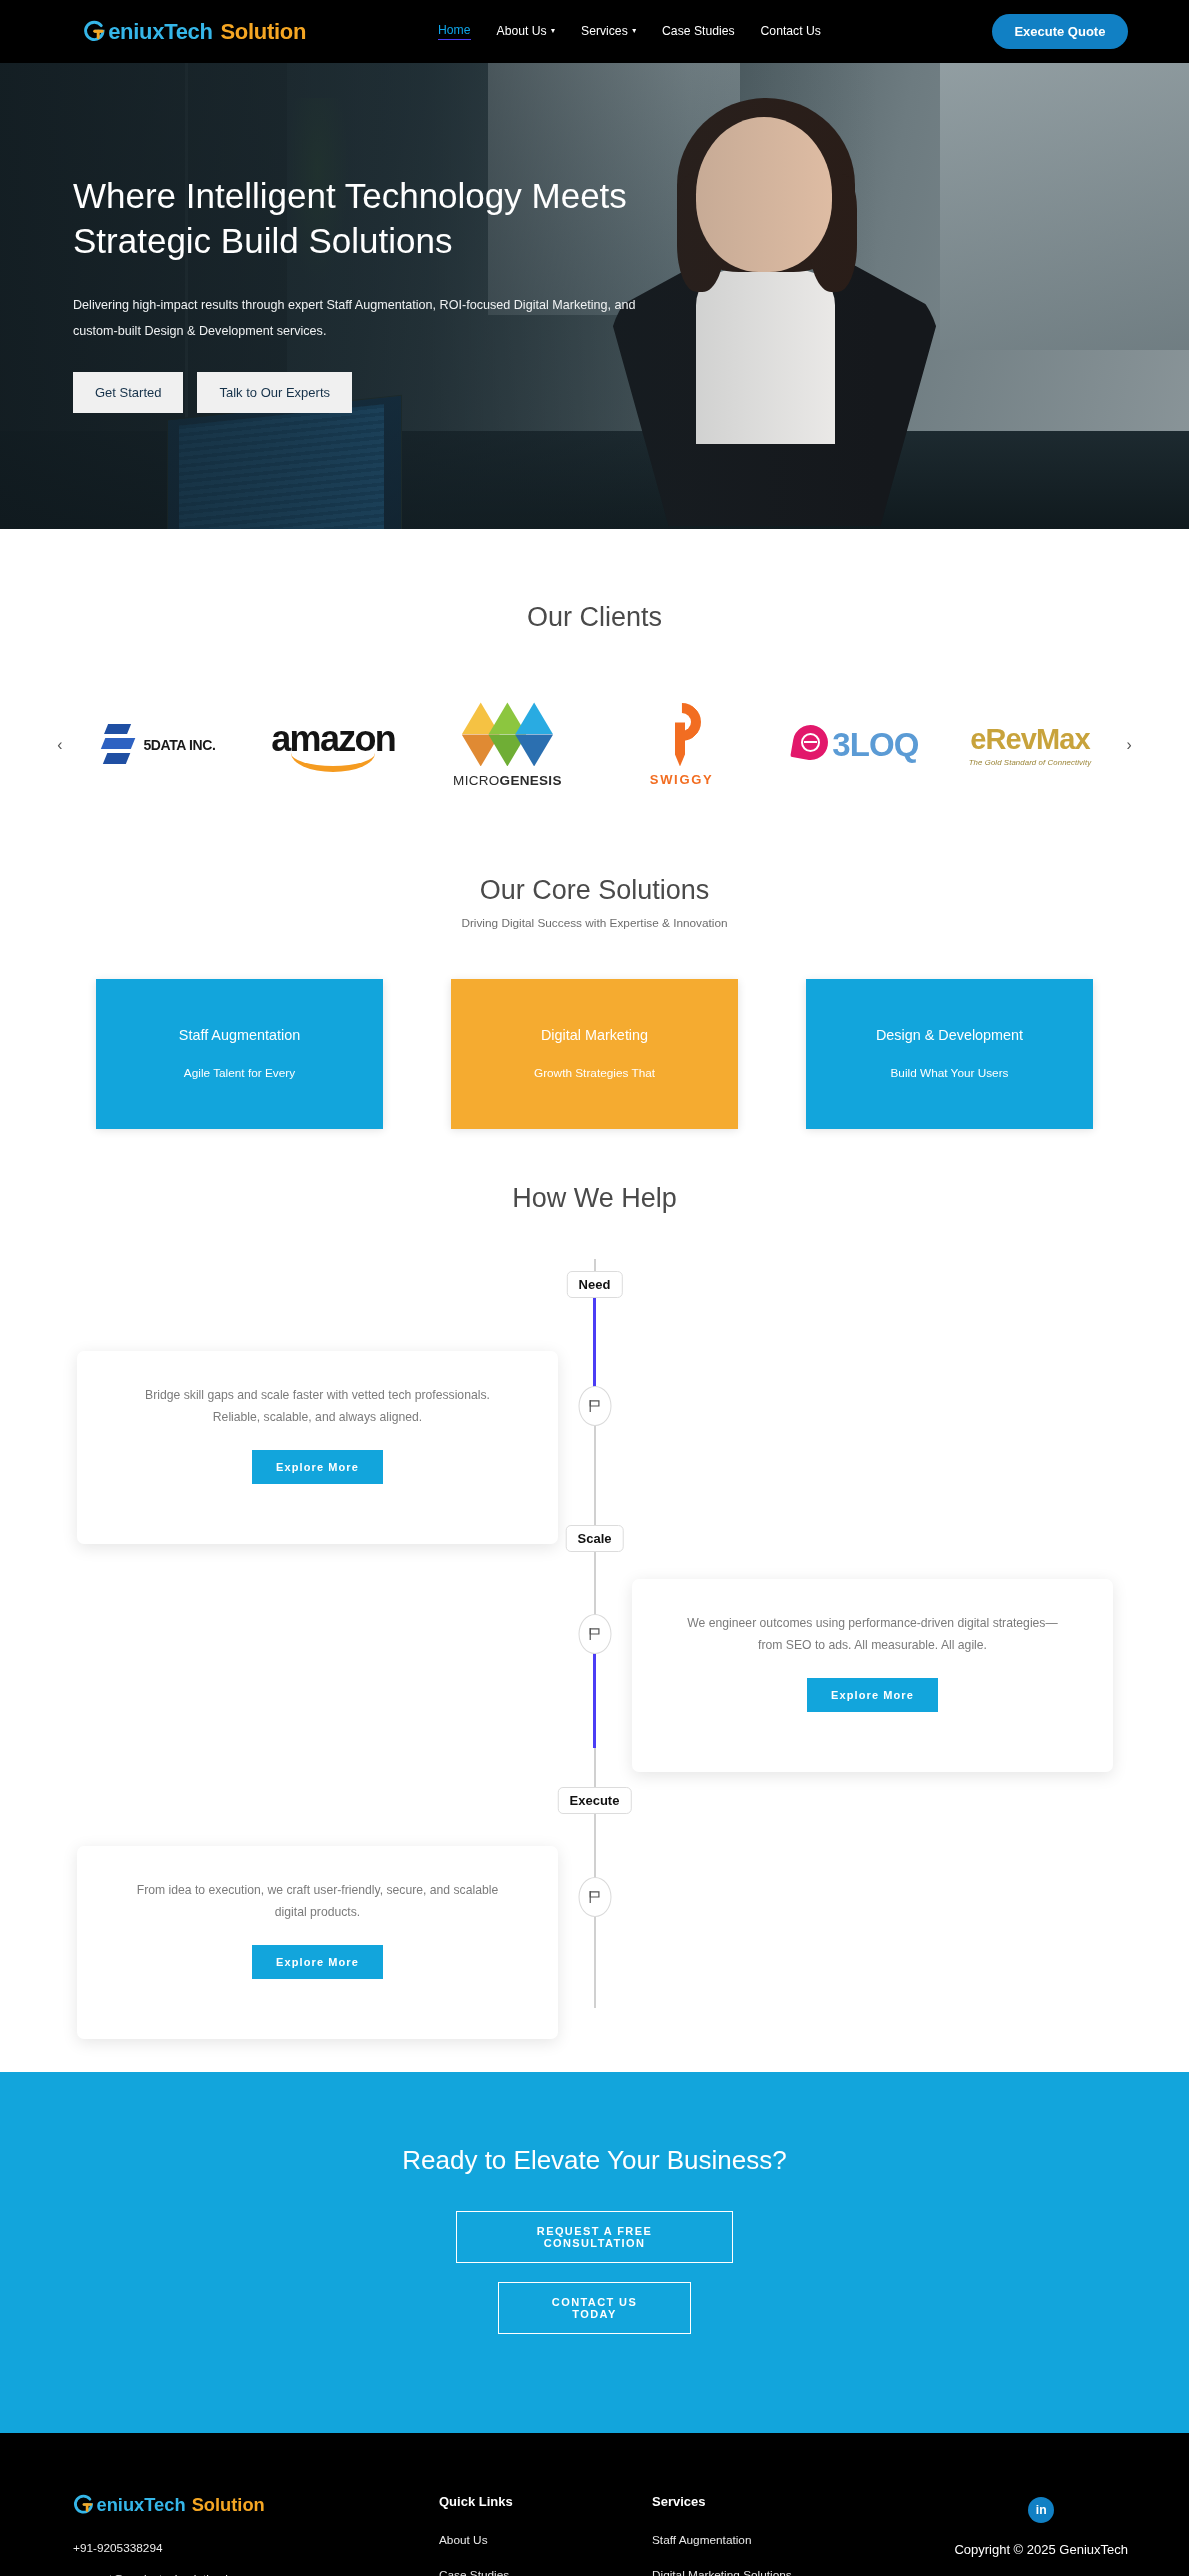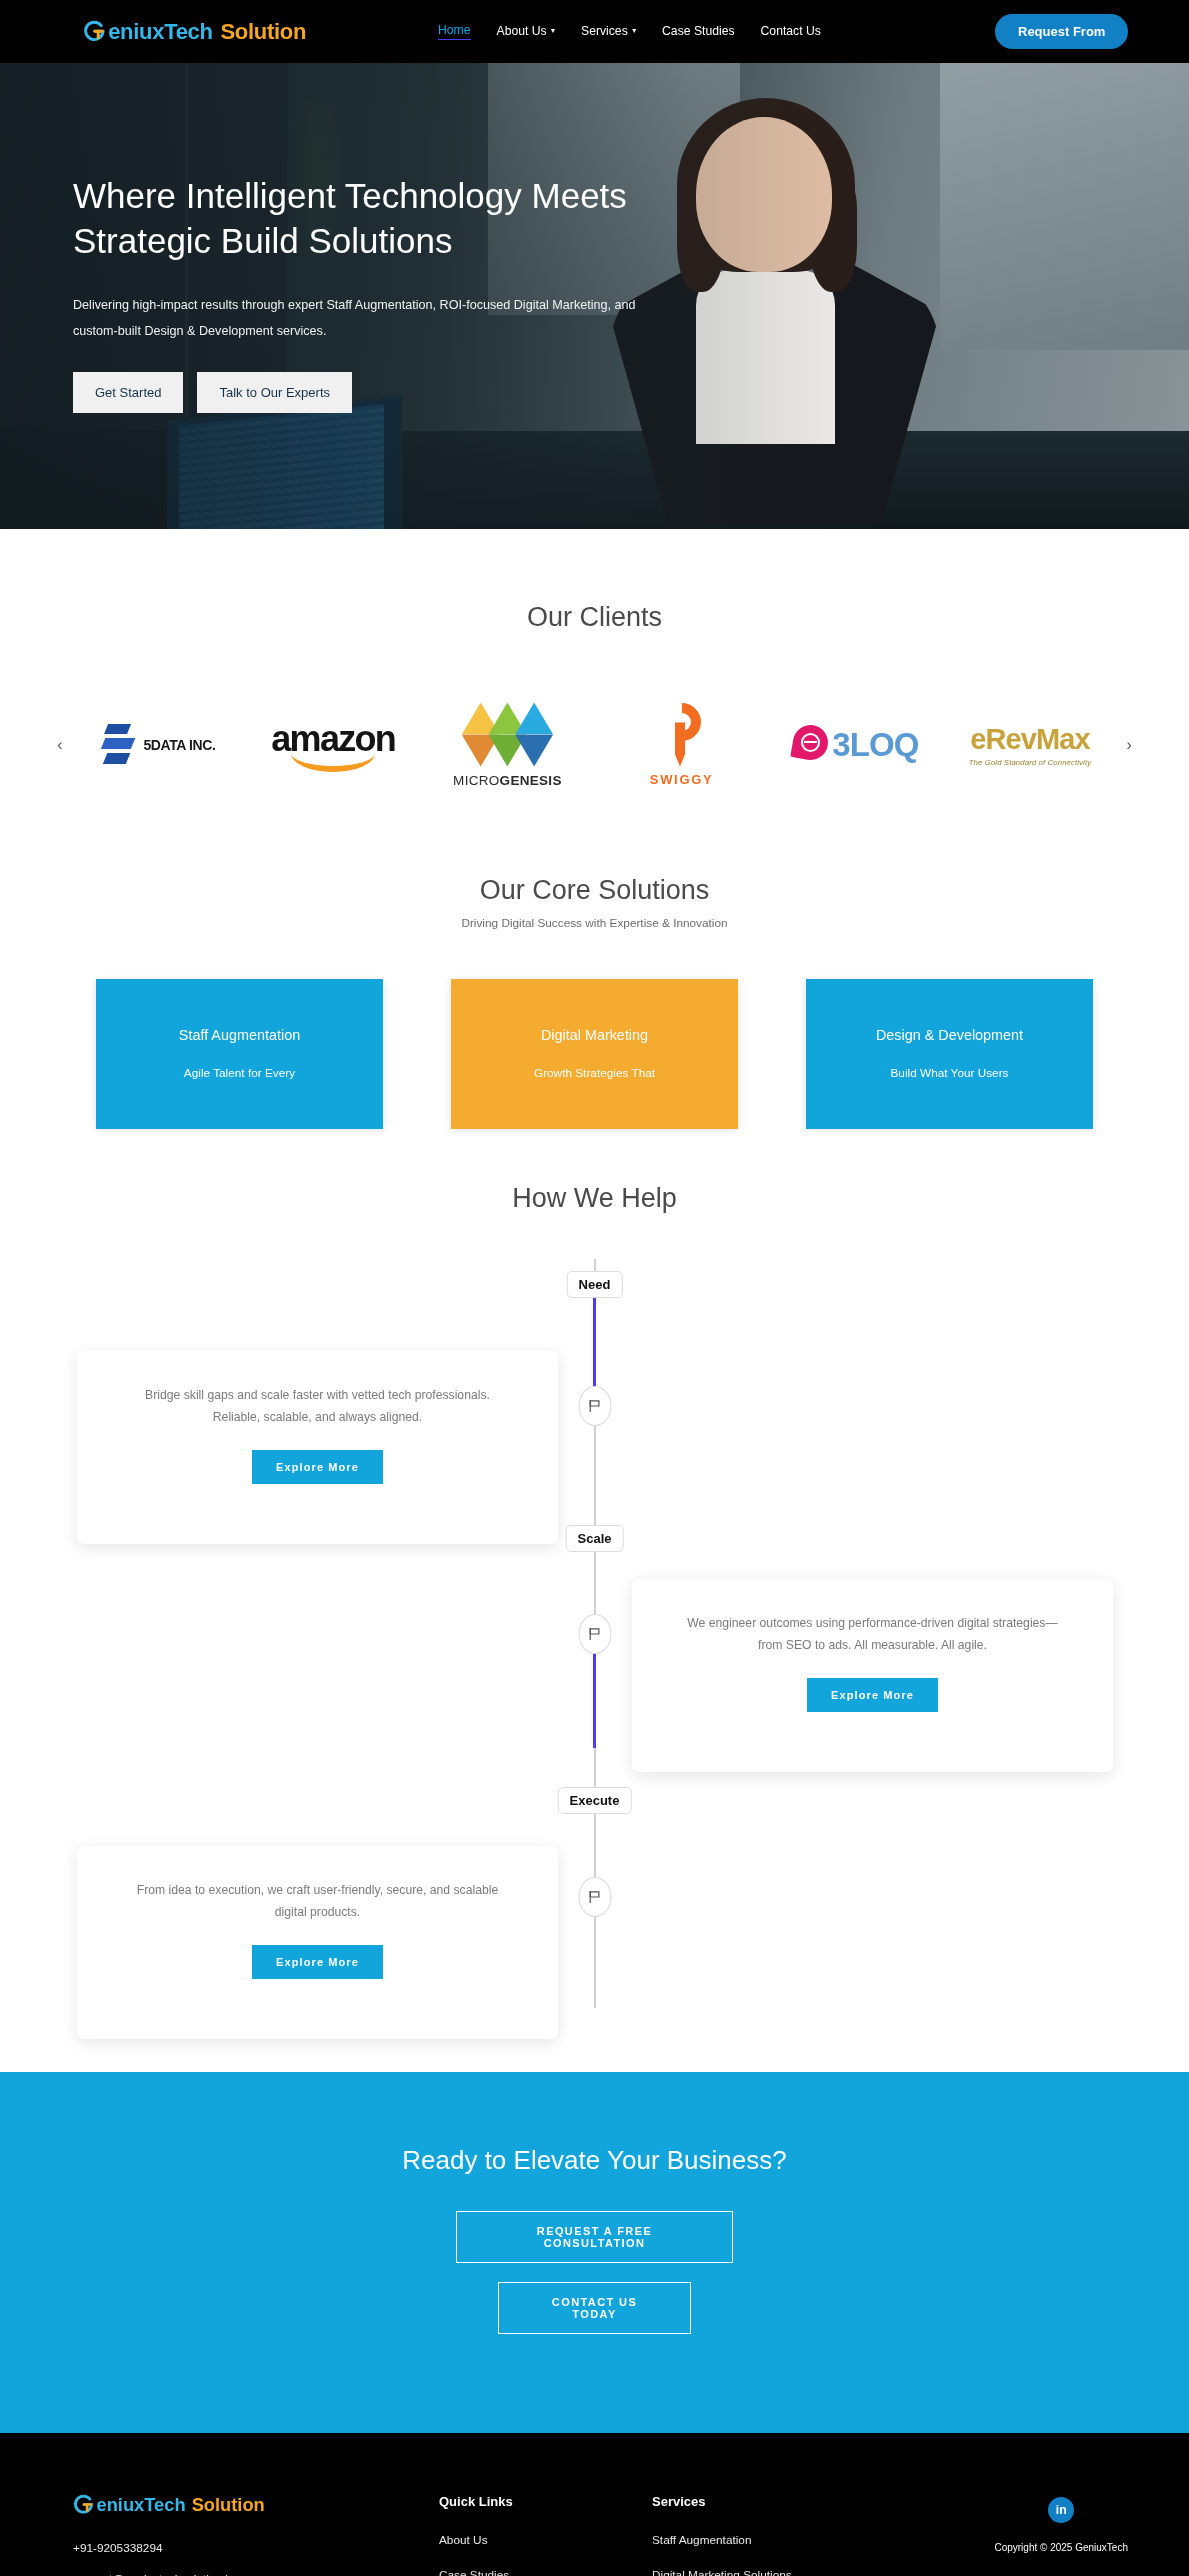--- a/index.html
+++ b/index.html
@@ -255,21 +255,21 @@
   .footer { background:#000; padding: 61px 61px 56px 73px; display:flex; color:#fff; }
   .f-col-brand { width: 366px; }
   .f-logo { font-size:18.3px; font-weight:700; display:flex; align-items:center; margin-bottom:24.4px;}
   .f-contact { font-size:11.8px; color:#ededed; margin-bottom:17.4px; }
   .f-col { width: 213px; }
   .f-head { font-size:13px; font-weight:700; margin-bottom:23.5px; }
   .f-link { display:block; font-size:11.8px; color:#e8e8e8; text-decoration:none; margin-bottom:17.4px; line-height:1.45; }
   .f-right { margin-left:auto; text-align:center; padding-top:3.5px; }
   .li-badge { width:26px; height:26px; border-radius:50%; background:#1180c4; display:flex;
     align-items:center; justify-content:center; margin: 0 auto 19px; color:#fff; font-size:12.2px; font-weight:700;}
-  .f-copy { font-size:10px; color:#fff; }
+  .f-copy { font-size:13px; color:#fff; }
 </style>
 </head>
 <body>
 
 <div class="header">
   <div class="logo">
     <span class="logo-mark">
       <svg width="22.6" height="22.6" viewBox="0 0 26 26">
         <path d="M21 6.5A10 10 0 1 0 23 13h-9" fill="none" stroke="#35b6e8" stroke-width="3.4" stroke-linecap="round"></path>
         <path d="M13.5 13h8.5" fill="none" stroke="#f5a623" stroke-width="3.4" stroke-linecap="round"></path>
@@ -293,21 +293,21 @@
       <span class="caret">▾</span>
     </a>
     <a class="nav-item" href="#">
       <span>Case Studies</span>
     </a>
     <a class="nav-item" href="#">
       <span>Contact Us</span>
     </a>
   </div>
 
-  <button class="btn-quote">Request From</button>
+  <button class="btn-quote">Execute Quote</button>
 </div>
 
 <div class="hero">
   <div class="hero-photo">
     <div class="wall-l"></div>
       <div class="wall-seam"></div>
     <div class="window"></div>
       <div class="window2"></div>
       <div class="plant"></div>
     <div class="desk"></div>

